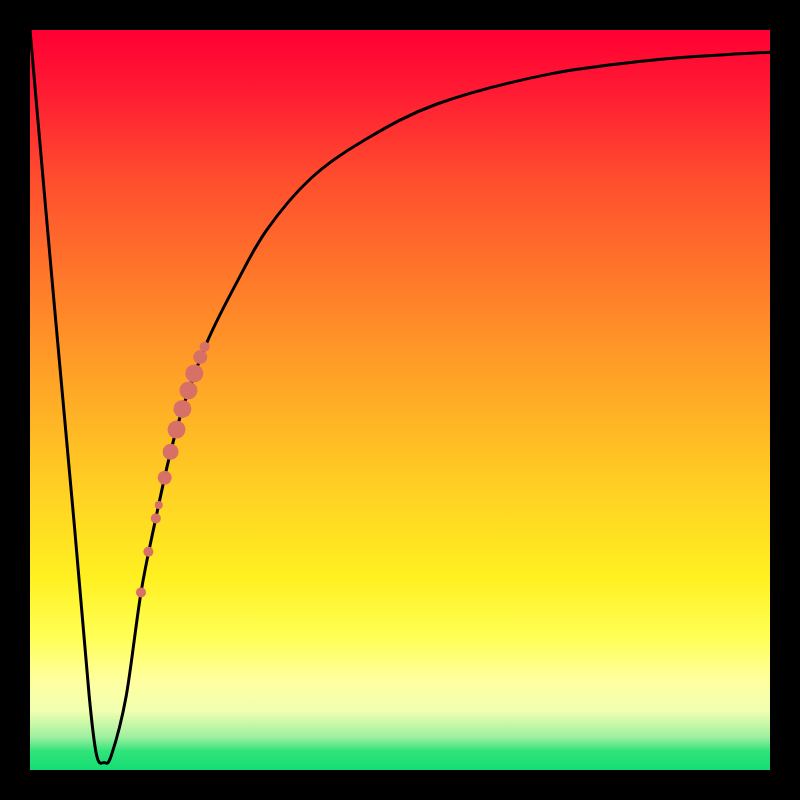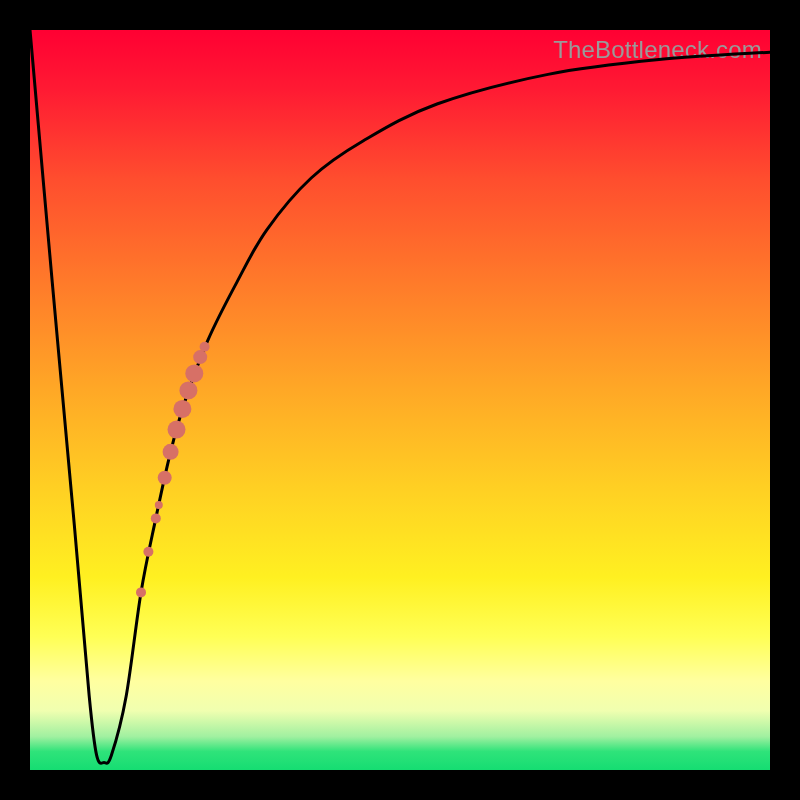--- a/index.html
+++ b/index.html
@@ -57,21 +57,20 @@
     width: 740px;
     height: 740px;
     overflow: visible;
   }
 </style>
 </head>
 <body>
 
 <div class="frame">
   <div class="plot-area">
-    <div class="watermark">TheBottleneck.com</div>
     <svg class="overlay" viewBox="0 0 740 740" preserveAspectRatio="none">
       <path id="curve" fill="none" stroke="#000" stroke-width="3" stroke-linejoin="round" stroke-linecap="round" d="M 0.0 0.0 C 3.7 41.9, 14.8 169.0, 22.2 251.6 C 29.6 334.2, 38.2 426.7, 44.4 495.8 C 50.6 564.9, 55.5 627.8, 59.2 666.0 C 62.9 704.2, 64.1 714.1, 66.6 725.2 C 69.1 736.3, 71.5 732.6, 74.0 732.6 C 76.5 732.6, 77.7 736.3, 81.4 725.2 C 85.1 714.1, 91.3 693.1, 96.2 666.0 C 101.1 638.9, 106.1 592.0, 111.0 562.4 C 115.9 532.8, 120.9 511.8, 125.8 488.4 C 130.7 465.0, 135.7 441.5, 140.6 421.8 C 145.5 402.1, 149.2 388.5, 155.4 370.0 C 161.6 351.5, 169.0 330.5, 177.6 310.8 C 186.2 291.1, 197.3 270.1, 207.2 251.6 C 217.1 233.1, 224.5 217.1, 236.8 199.8 C 249.1 182.5, 265.2 162.8, 281.2 148.0 C 297.2 133.2, 312.0 123.3, 333.0 111.0 C 354.0 98.7, 376.2 85.1, 407.0 74.0 C 437.8 62.9, 481.0 51.8, 518.0 44.4 C 555.0 37.0, 592.0 33.3, 629.0 29.6 C 666.0 25.9, 721.5 23.4, 740.0 22.2"></path>
       <g id="highlight">
           <circle cx="111.0" cy="562.4" r="5" fill="#d77066"></circle>
           <circle cx="118.4" cy="521.7" r="5" fill="#d77066"></circle>
           <circle cx="125.8" cy="488.4" r="5" fill="#d77066"></circle>
           <circle cx="128.8" cy="475.1" r="4" fill="#d77066"></circle>
           <circle cx="134.7" cy="447.7" r="7" fill="#d77066"></circle>
           <circle cx="140.6" cy="421.8" r="8" fill="#d77066"></circle>
           <circle cx="146.5" cy="399.6" r="9" fill="#d77066"></circle>

